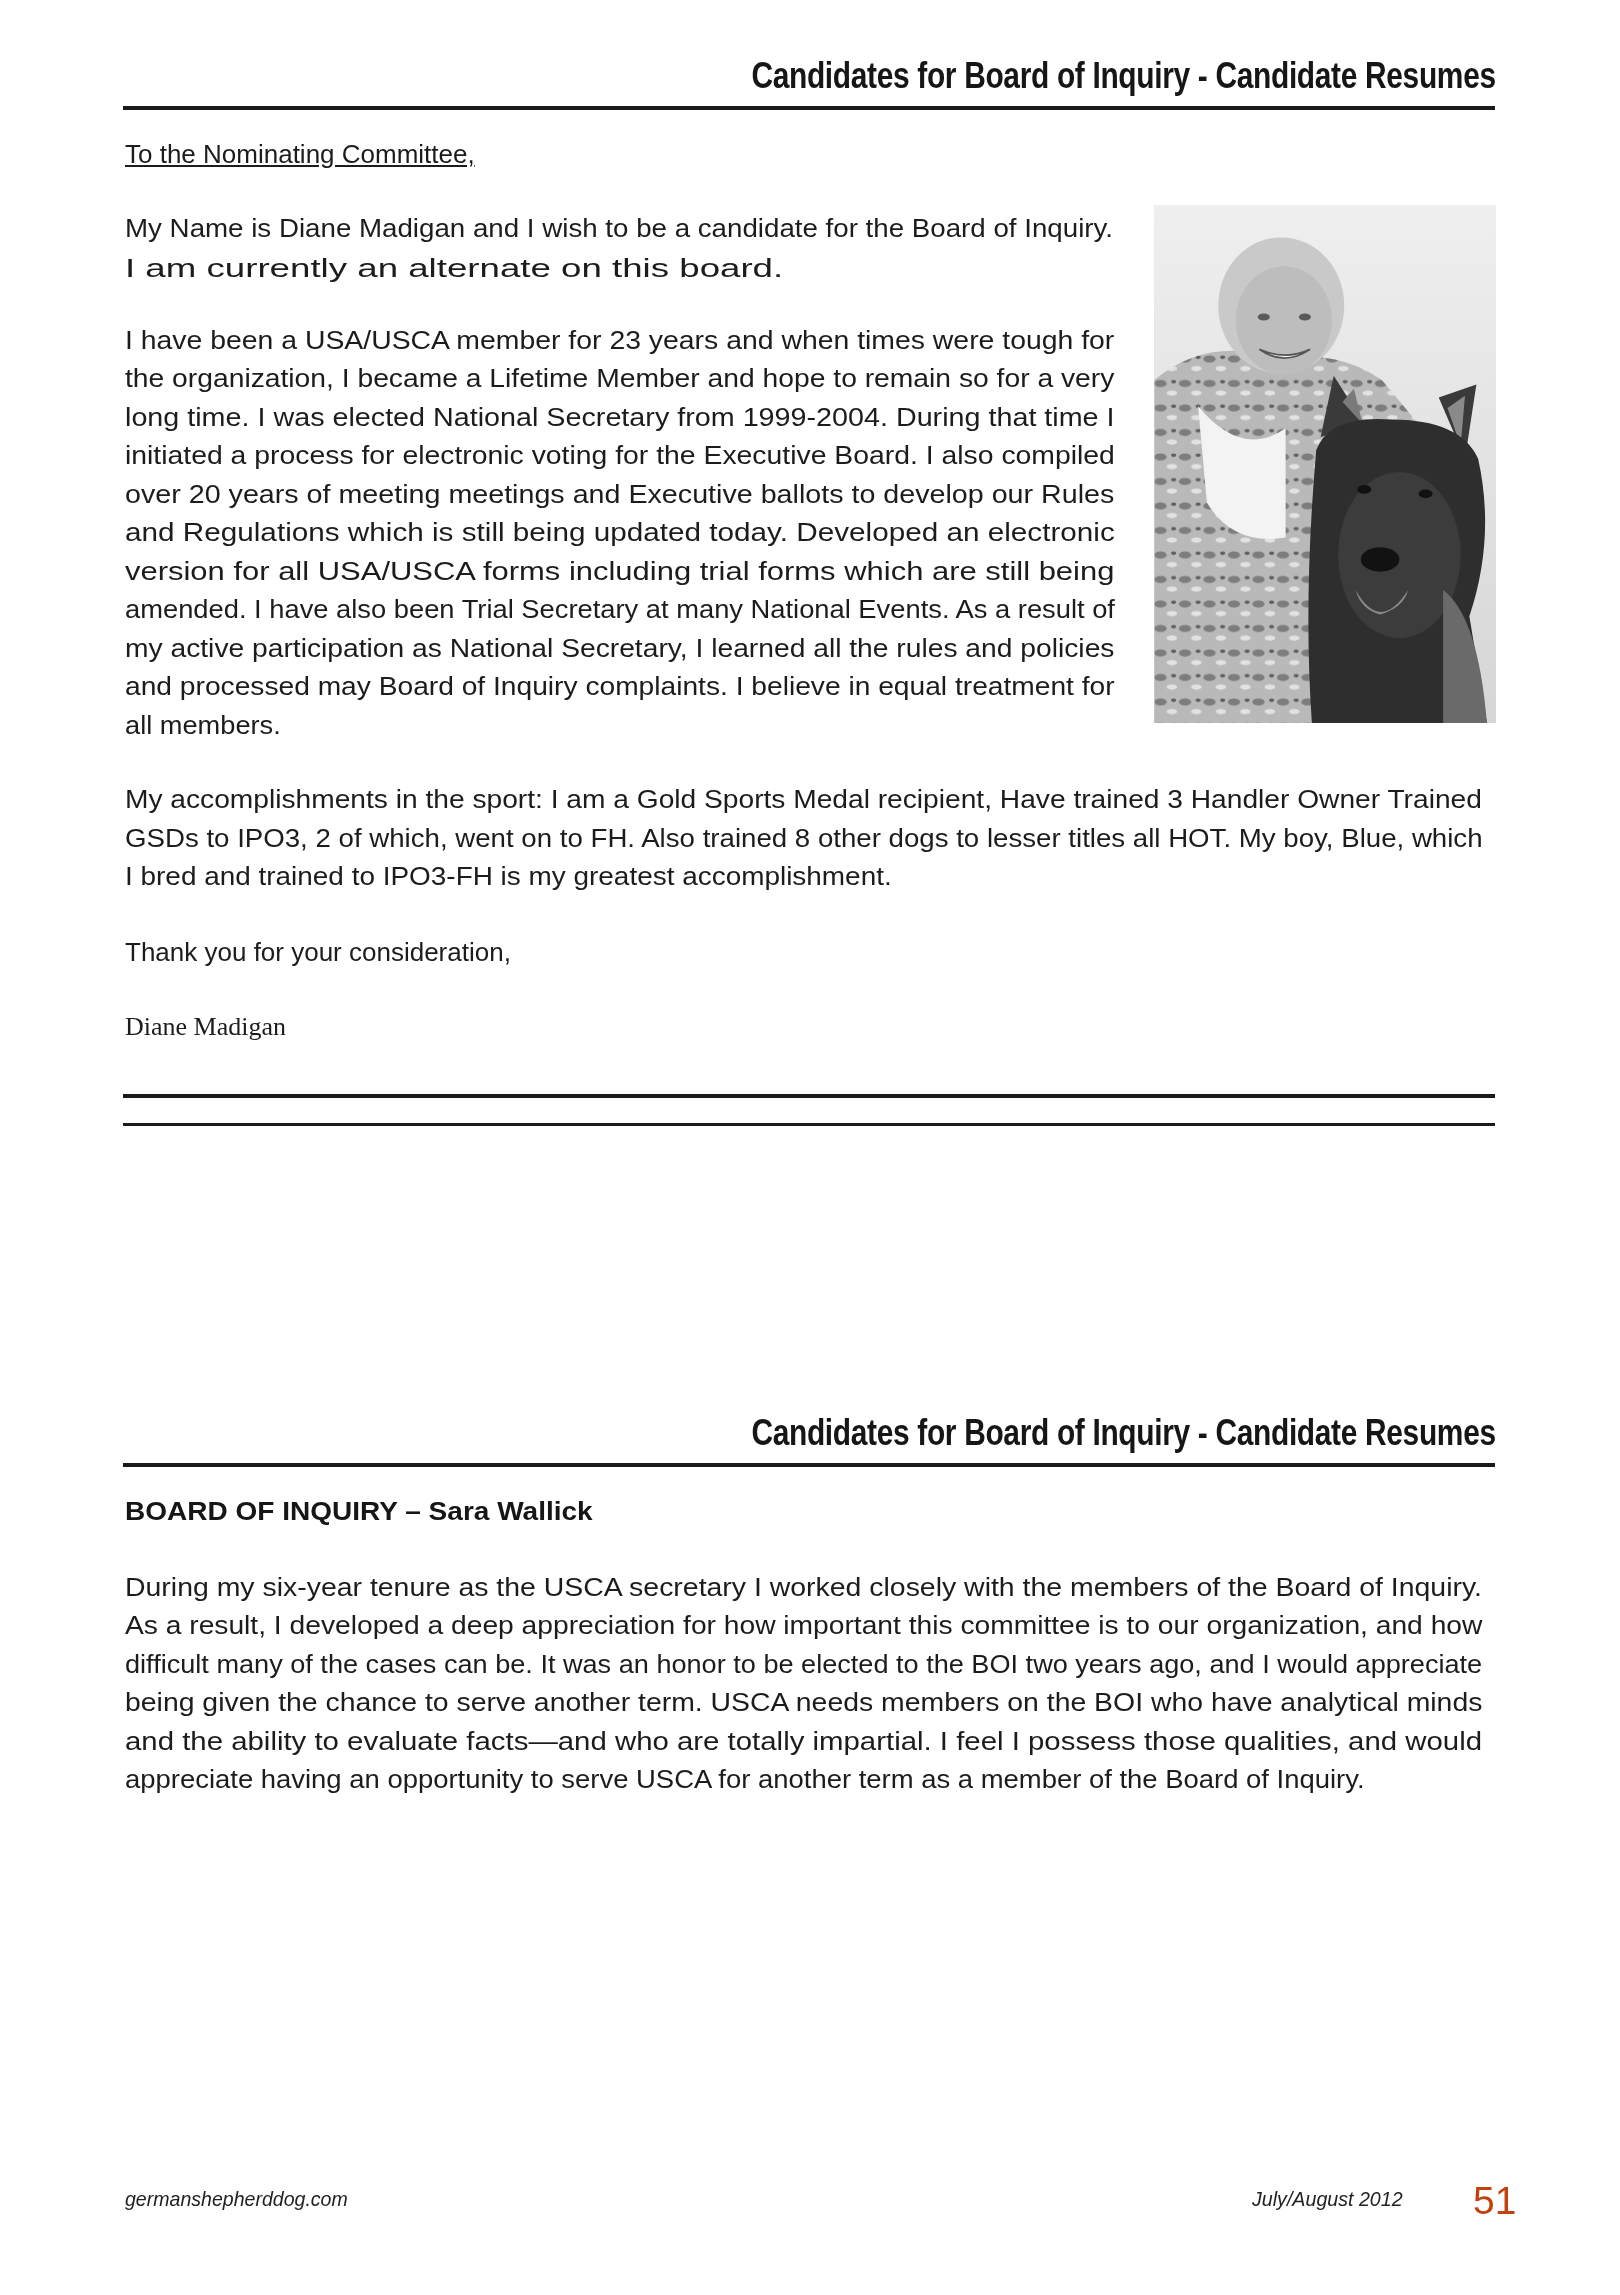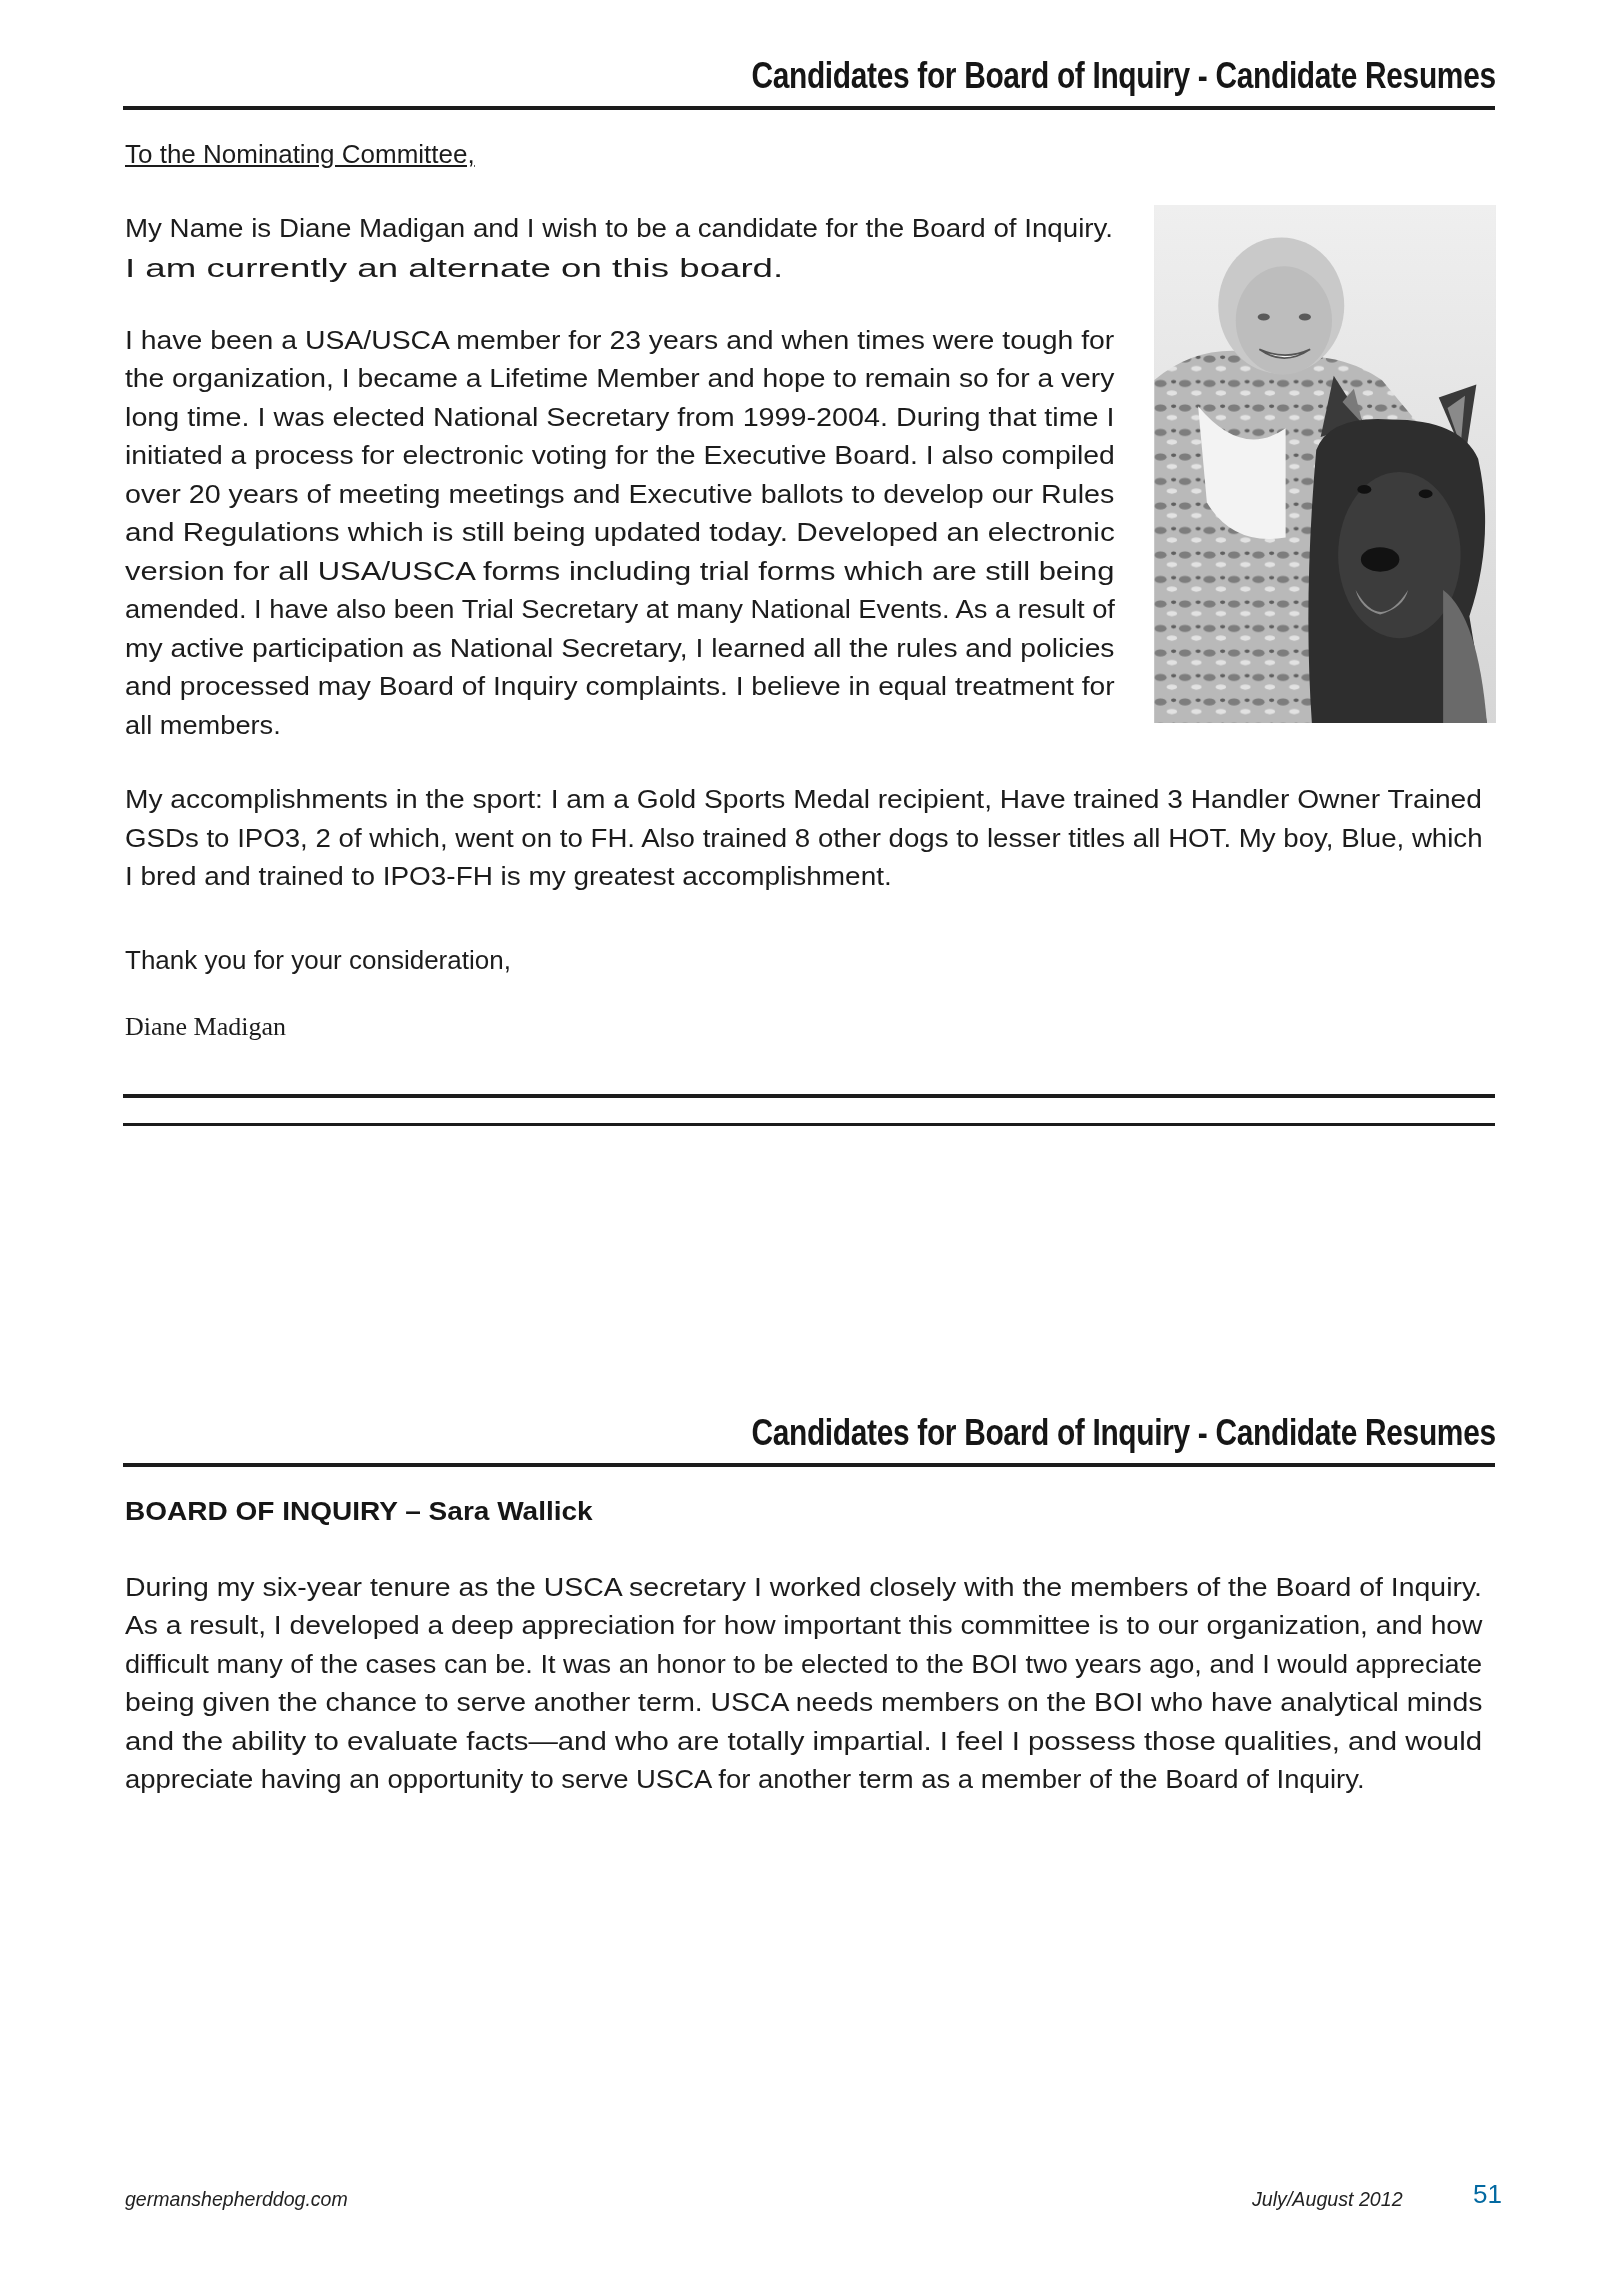--- a/index.html
+++ b/index.html
@@ -13,21 +13,21 @@
           white-space: nowrap; transform-origin: left center; color: #1c1c1c; }
   .line.justify { text-align: justify; text-align-last: justify; }
   .heading2 { position: absolute; left: 125px; font-weight: bold; font-size: 26px; line-height: 32px;
               white-space: nowrap; transform-origin: left center; color: #161616; }
   .photo { position: absolute; left: 1154px; top: 205px; width: 342px; height: 518px; overflow: hidden;
            background: linear-gradient(180deg, #ececec 0%, #e4e4e4 40%, #d8d8d8 100%); }
   .footer-left { position: absolute; left: 125px; top: 2187px; font-size: 21px; font-style: italic;
                  color: #222; white-space: nowrap; transform-origin: left center; }
   .footer-date { position: absolute; left: 1252px; top: 2187px; font-size: 21px; font-style: italic;
                  color: #222; white-space: nowrap; transform-origin: left center; }
-  .footer-page { position: absolute; left: 1473px; top: 2179px; font-size: 26px; color: #0369a1; white-space: nowrap; }
+  .footer-page { position: absolute; left: 1473px; top: 2179px; font-size: 39px; color: #c2410c; white-space: nowrap; }
 </style>
 </head>
 <body>
 
 <div class="section-title" style="top: 58px; width: auto; transform: scaleX(0.831);">Candidates for Board of Inquiry - Candidate Resumes</div>
 <div class="rule" style="top:106px;height:3.5px;"></div>
 
 <div class="line" style="top:135px;text-decoration:underline;">To the Nominating Committee,</div>
 
 <div>
@@ -87,21 +87,21 @@
     <path d="M330 440 Q370 470 380 592 L330 592 Z" fill="#6a6a6a"></path>
   </svg>
 </div>
 
 <div id="accomp">
     <div class="line fit" style="top: 780px; width: auto; transform: scaleX(1.083);">My accomplishments in the sport: I am a Gold Sports Medal recipient, Have trained 3  Handler Owner Trained</div>
     <div class="line fit" style="top: 819px; width: auto; transform: scaleX(1.0631);">GSDs to IPO3, 2 of which, went on to FH. Also trained 8 other dogs to lesser titles all HOT.  My boy, Blue, which</div>
     <div class="line fit" style="top: 857px; width: auto; transform: scaleX(1.074);">I bred and trained to IPO3-FH is my greatest accomplishment.</div>
   </div>
 
-<div class="line" style="top:933px;margin-top:8px;">Thank you for your consideration,</div>
+<div class="line" style="top:933px;">Thank you for your consideration,</div>
 <div class="line" style="top:1007px;font-family:Liberation Serif, serif;">Diane Madigan</div>
 
 <div class="rule" style="top:1094px;height:4.4px;"></div>
 <div class="rule" style="top:1123px;height:2.6px;"></div>
 
 <div class="section-title" style="top: 1415px; width: auto; transform: scaleX(0.831);">Candidates for Board of Inquiry - Candidate Resumes</div>
 <div class="rule" style="top:1463px;height:3.5px;"></div>
 
 <div class="heading2 fit" style="top: 1495px; width: auto; transform: scaleX(1.0778);">BOARD OF INQUIRY – Sara Wallick</div>
 

